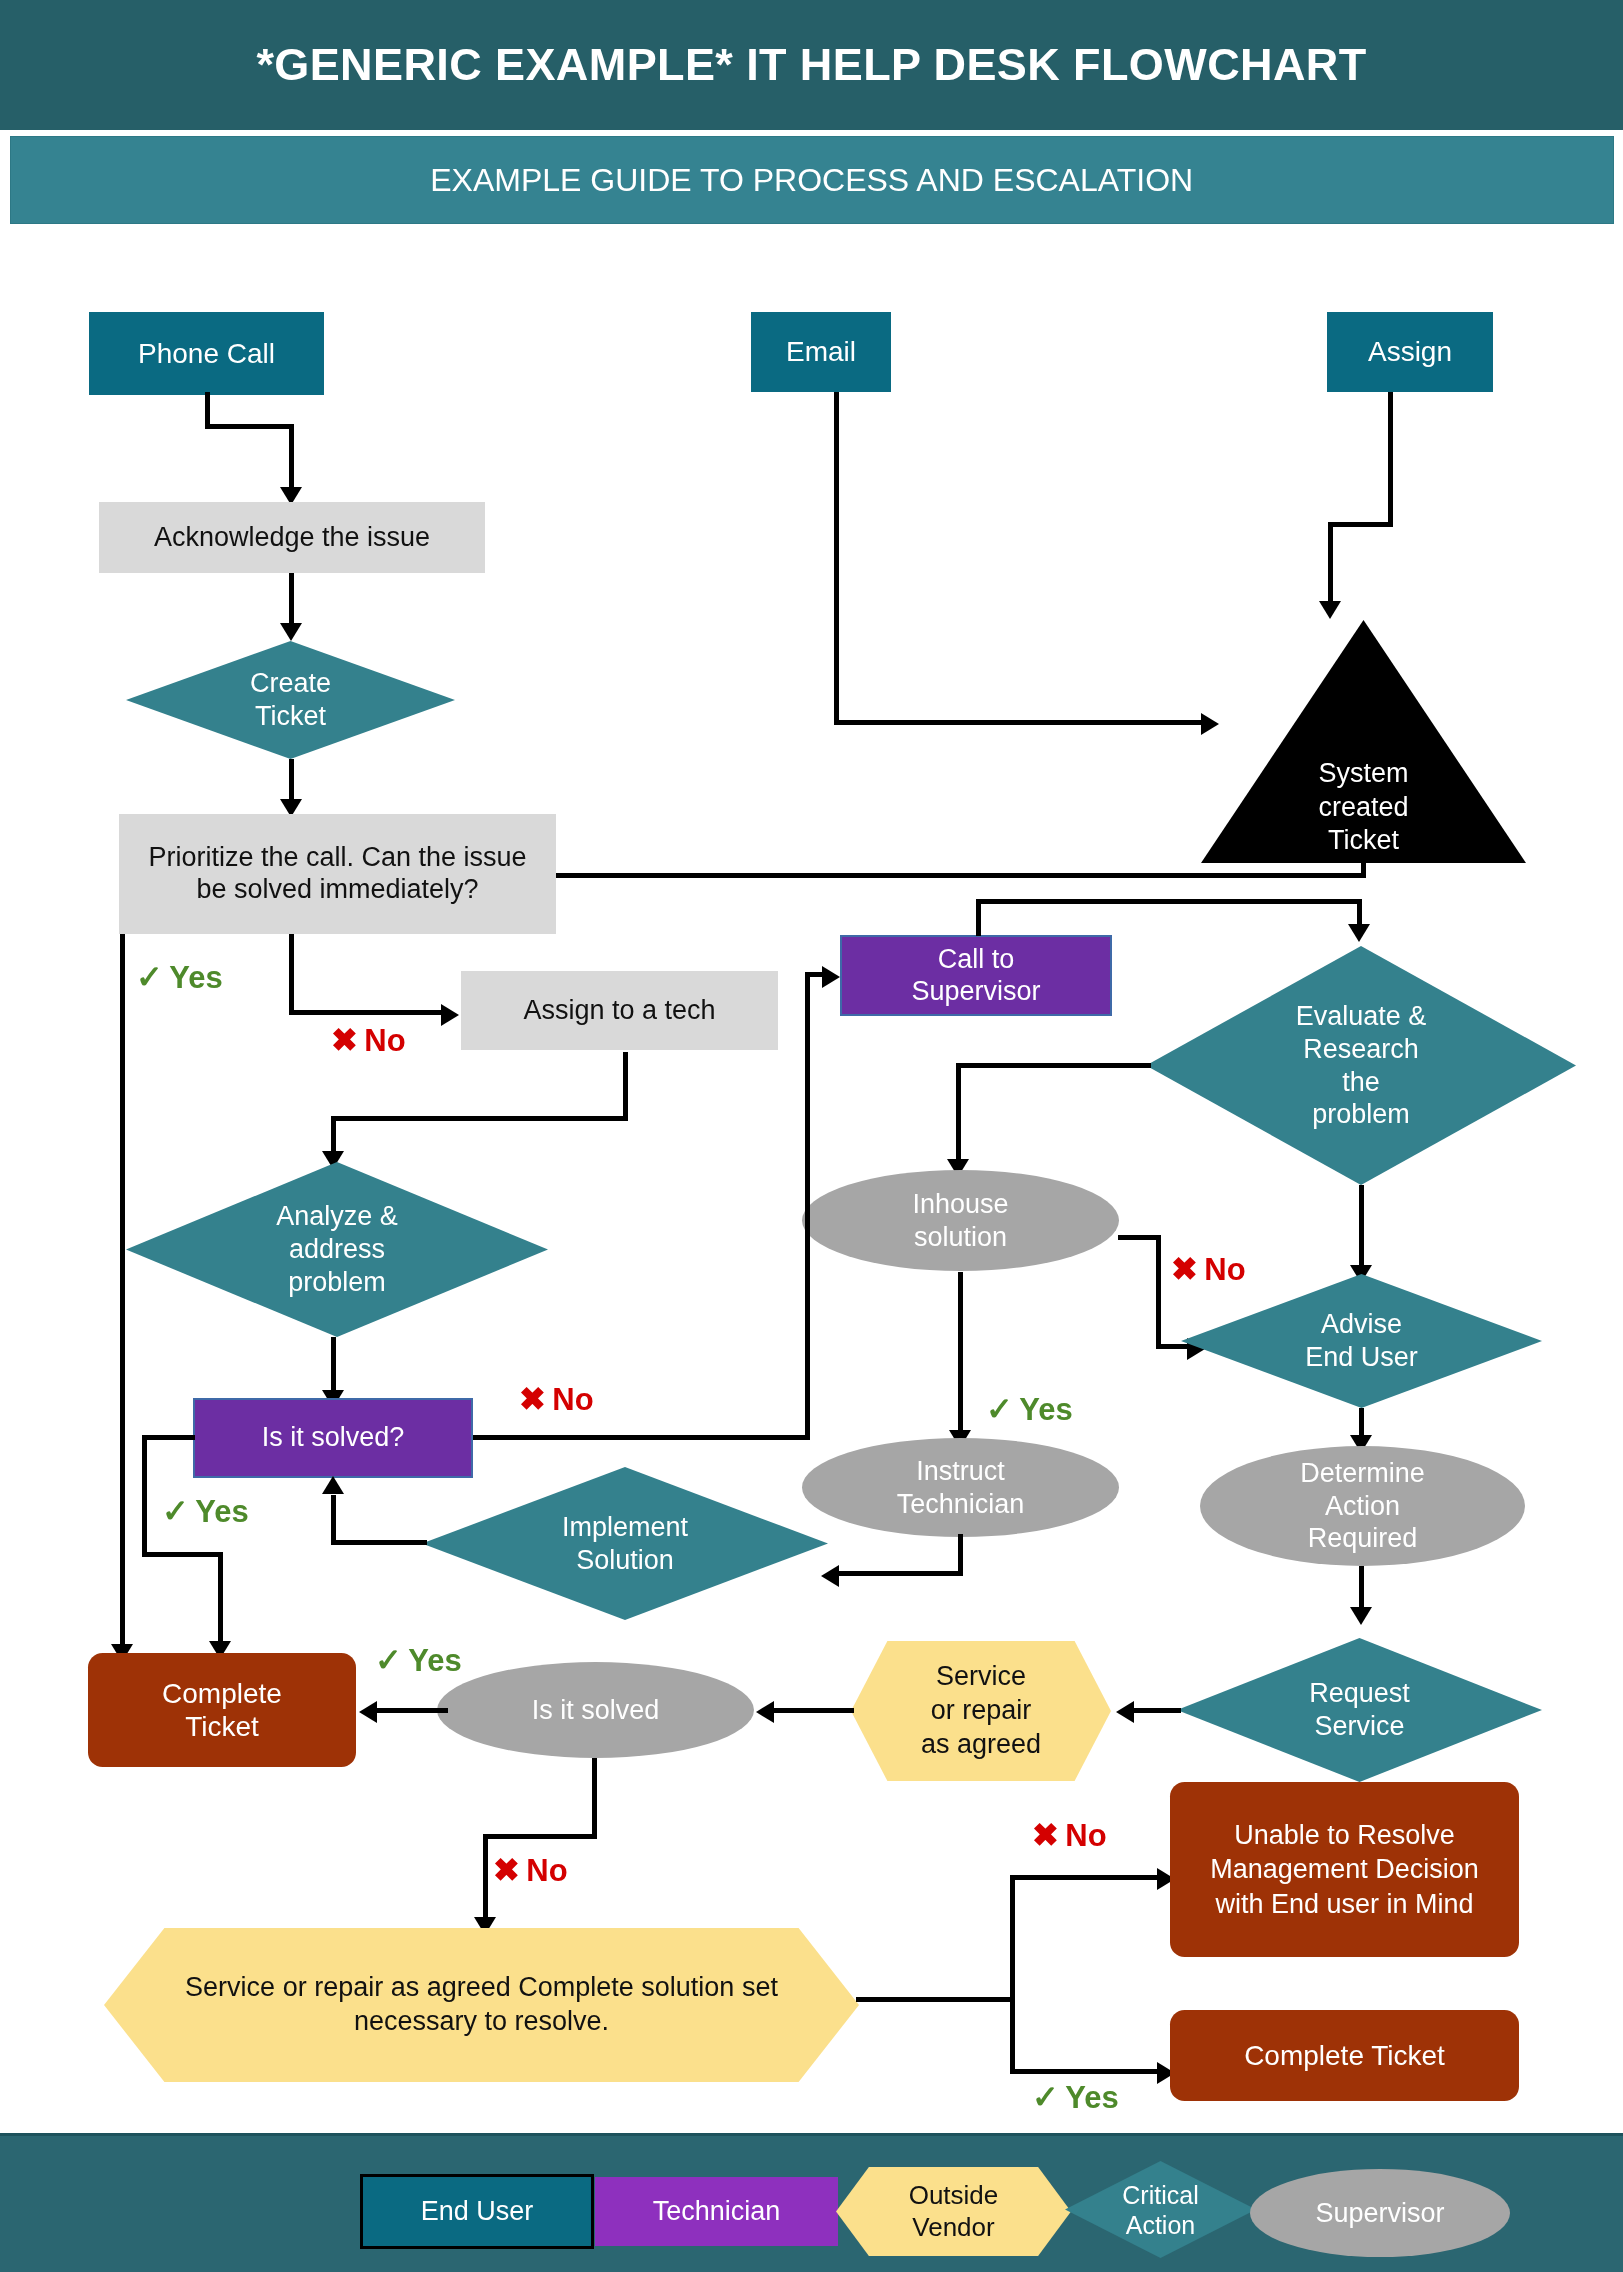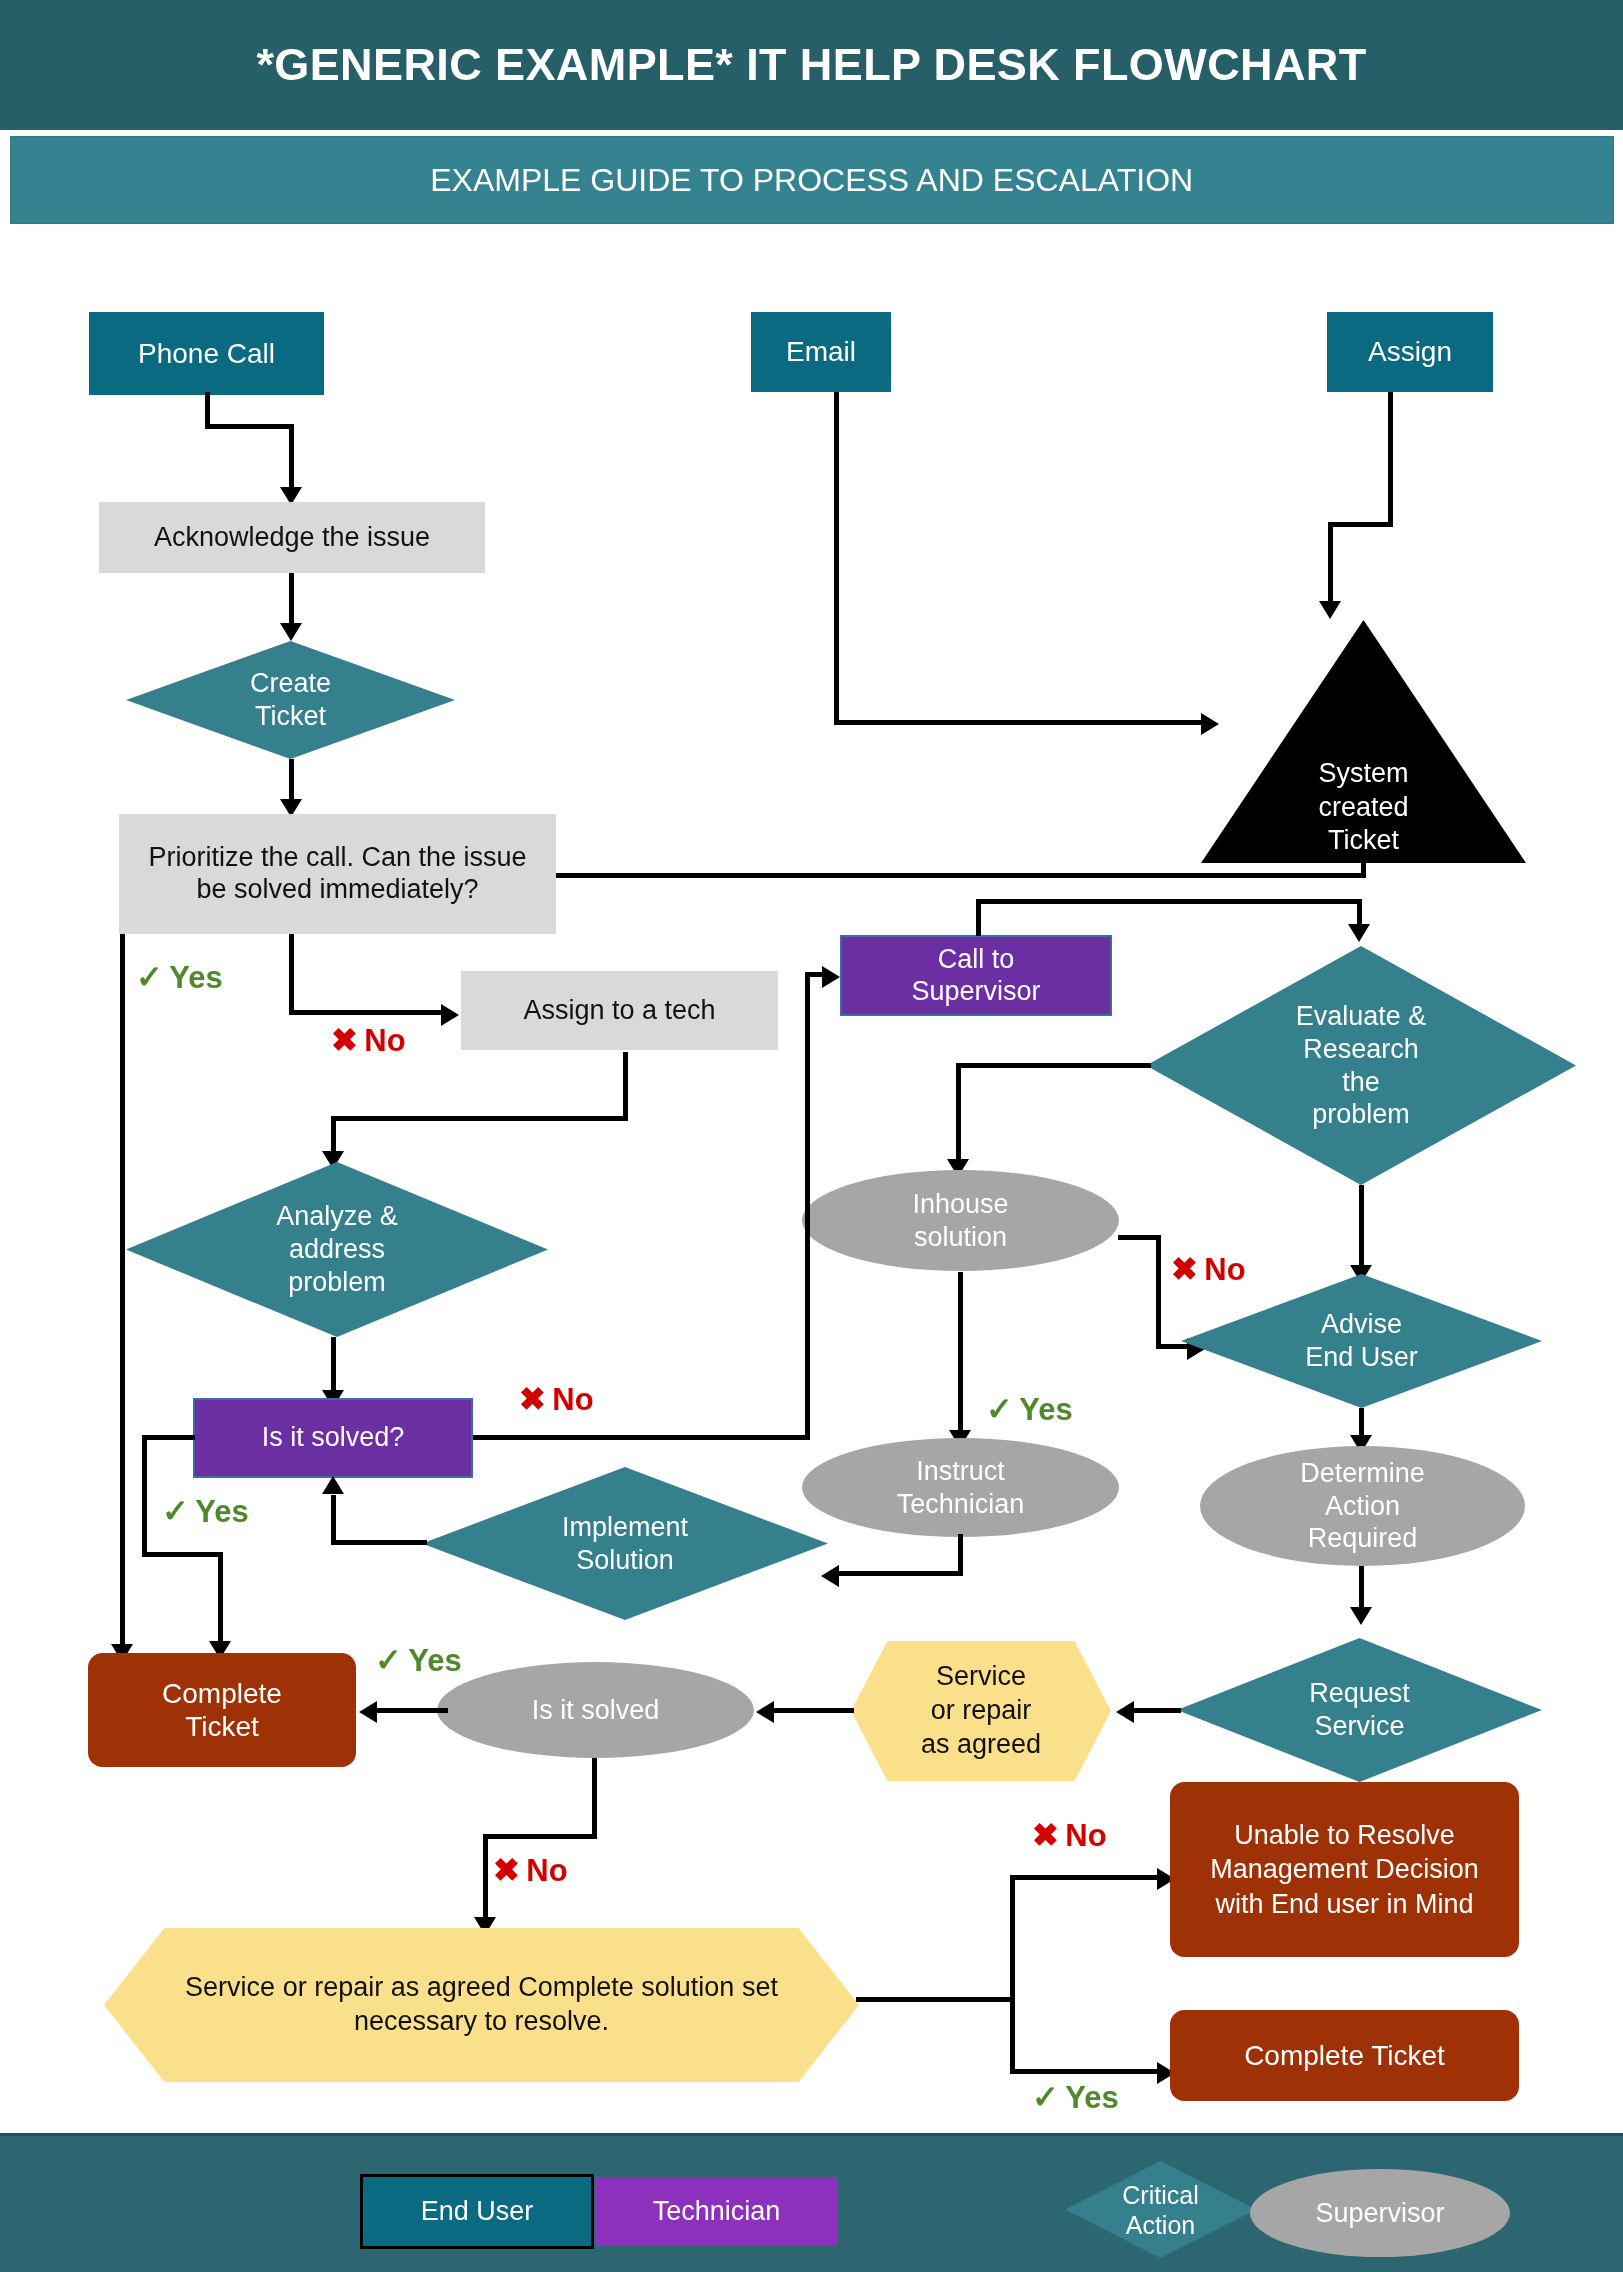--- a/index.html
+++ b/index.html
@@ -335,20 +335,24 @@
 
   <div class="node n-brown" style="left:1170px;top:2010px;width:349px;height:91px;">Complete Ticket</div>
 
   <div class="footer"></div>
 
 
   <div class="lg lg-end" style="left:360px;top:2174px;width:234px;height:75px;">End User</div>
 
   <div class="lg lg-tech" style="left:595px;top:2177px;width:243px;height:69px;">Technician</div>
 
+  <div class="lg lg-vendor" style="left:836px;top:2167px;width:235px;height:89px;">
+      <span style="white-space:pre-line">Outside
+Vendor</span>
+    </div>
 
   <div class="lg lg-critical" style="left:1065px;top:2161px;width:191px;height:97px;">
       <span style="white-space:pre-line">Critical
 Action</span>
     </div>
 
   <div class="lg lg-sup" style="left:1250px;top:2169px;width:260px;height:88px;">Supervisor</div>
 
 </div>
 

